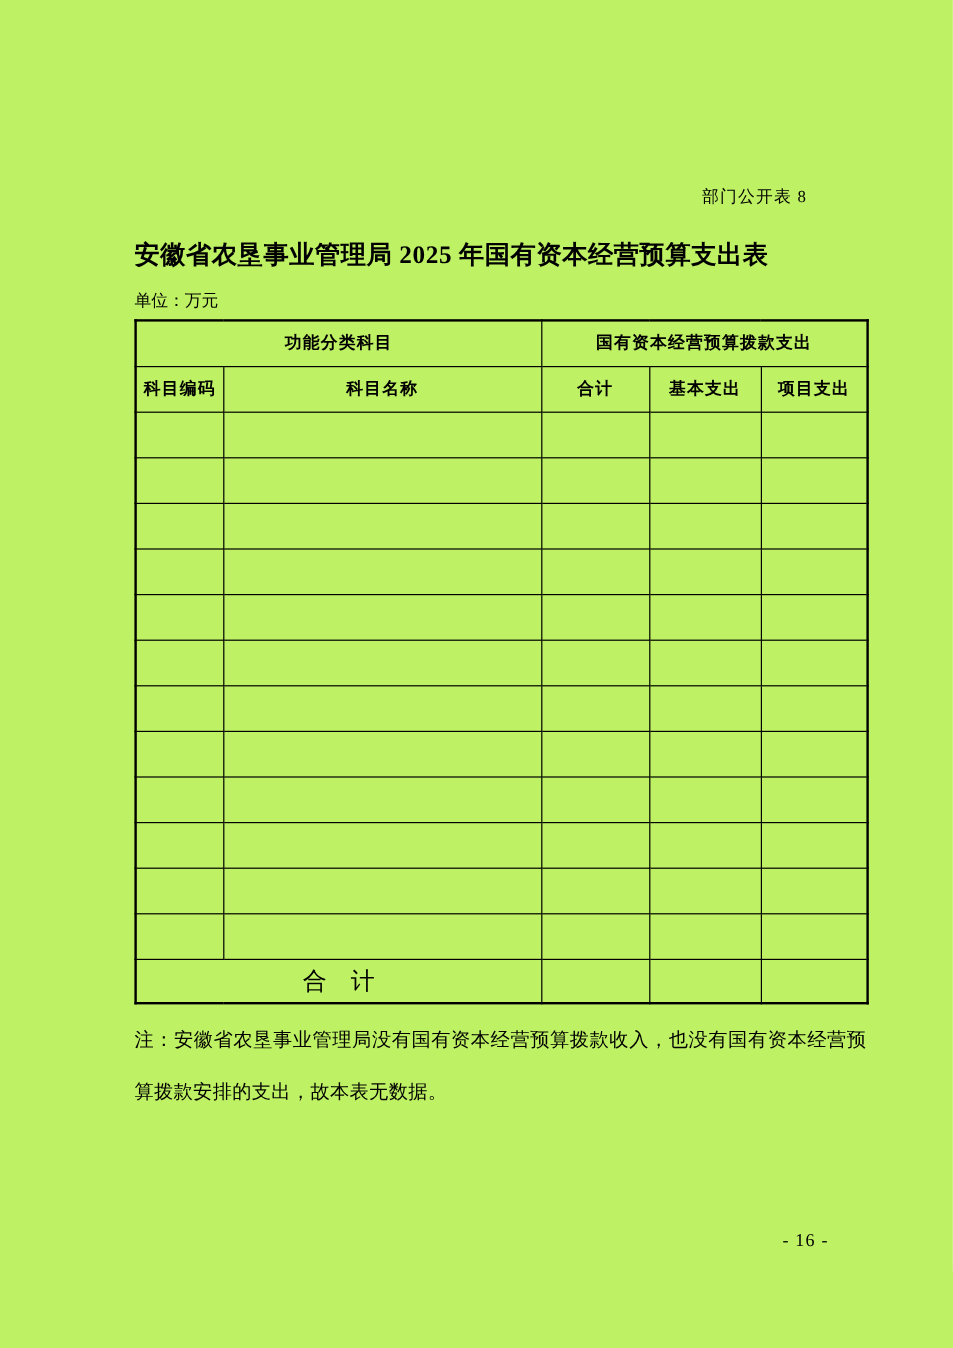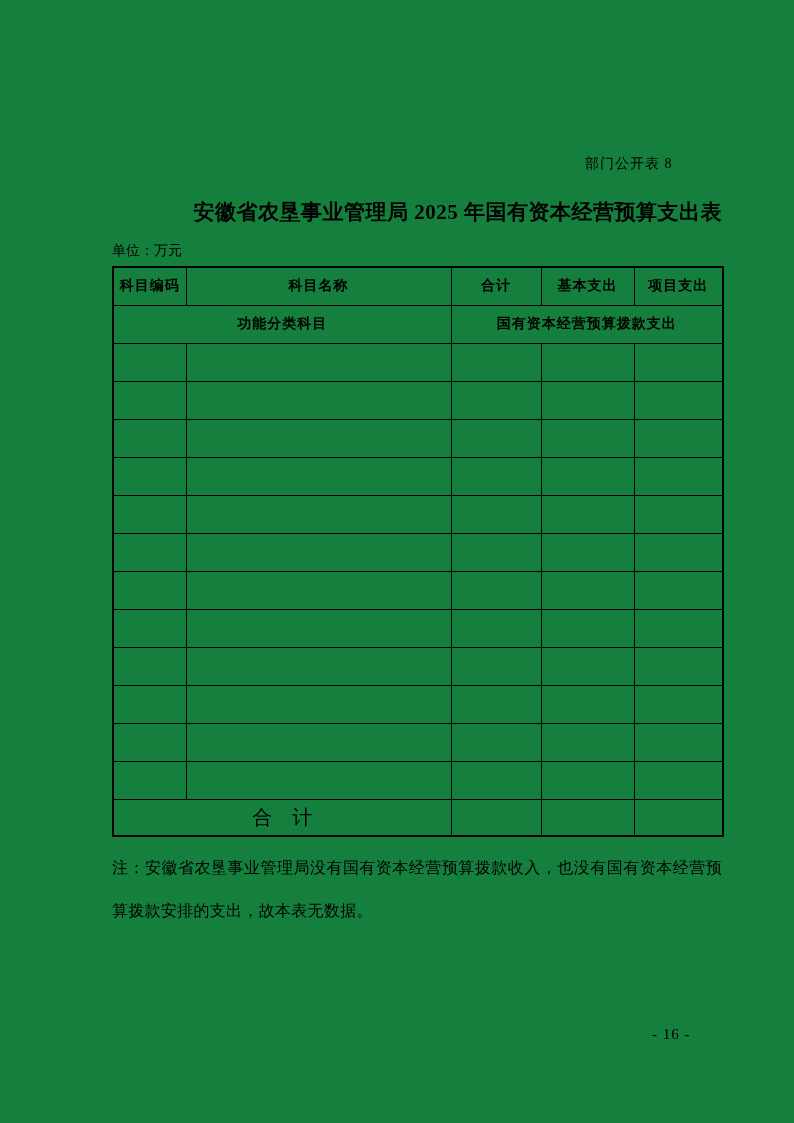--- a/index.html
+++ b/index.html
@@ -10,36 +10,36 @@
     position: relative;
     font-family: "Liberation Serif", "DejaVu Serif", serif;
     color: #000000;
     overflow: hidden;
   }
   .page {
     position: absolute;
     top: 0; left: 0;
     width: 794px;
     height: 1123px;
-    background: #15803d;
+    background: #bef264;
   }
   .corner-label {
     position: absolute;
     top: 155px;
     left: 585px;
     font-size: 14px;
     letter-spacing: 1px;
     white-space: nowrap;
   }
   .doc-title {
     position: absolute;
     top: 198px;
     left: 112px;
     width: 610px;
-    text-align: right;
+    text-align: left;
     font-size: 21px;
     font-weight: bold;
     letter-spacing: 0.5px;
     white-space: nowrap;
   }
   .unit-label {
     position: absolute;
     top: 242px;
     left: 112px;
     width: 610px;
@@ -108,29 +108,29 @@
   <table class="budget">
     <colgroup>
       <col style="width:73px">
       <col style="width:265px">
       <col style="width:90px">
       <col style="width:93px">
       <col style="width:89px">
     </colgroup>
     <thead>
       <tr>
+        <th colspan="2">功能分类科目</th>
+        <th colspan="3">国有资本经营预算拨款支出</th>
+      </tr>
+      <tr>
         <th>科目编码</th>
         <th>科目名称</th>
         <th>合计</th>
         <th>基本支出</th>
         <th>项目支出</th>
-      </tr>
-      <tr>
-        <th colspan="2">功能分类科目</th>
-        <th colspan="3">国有资本经营预算拨款支出</th>
       </tr>
     </thead>
     <tbody>
 
     <tr>
           <td></td>
           <td></td>
           <td></td>
           <td></td>
           <td></td>

